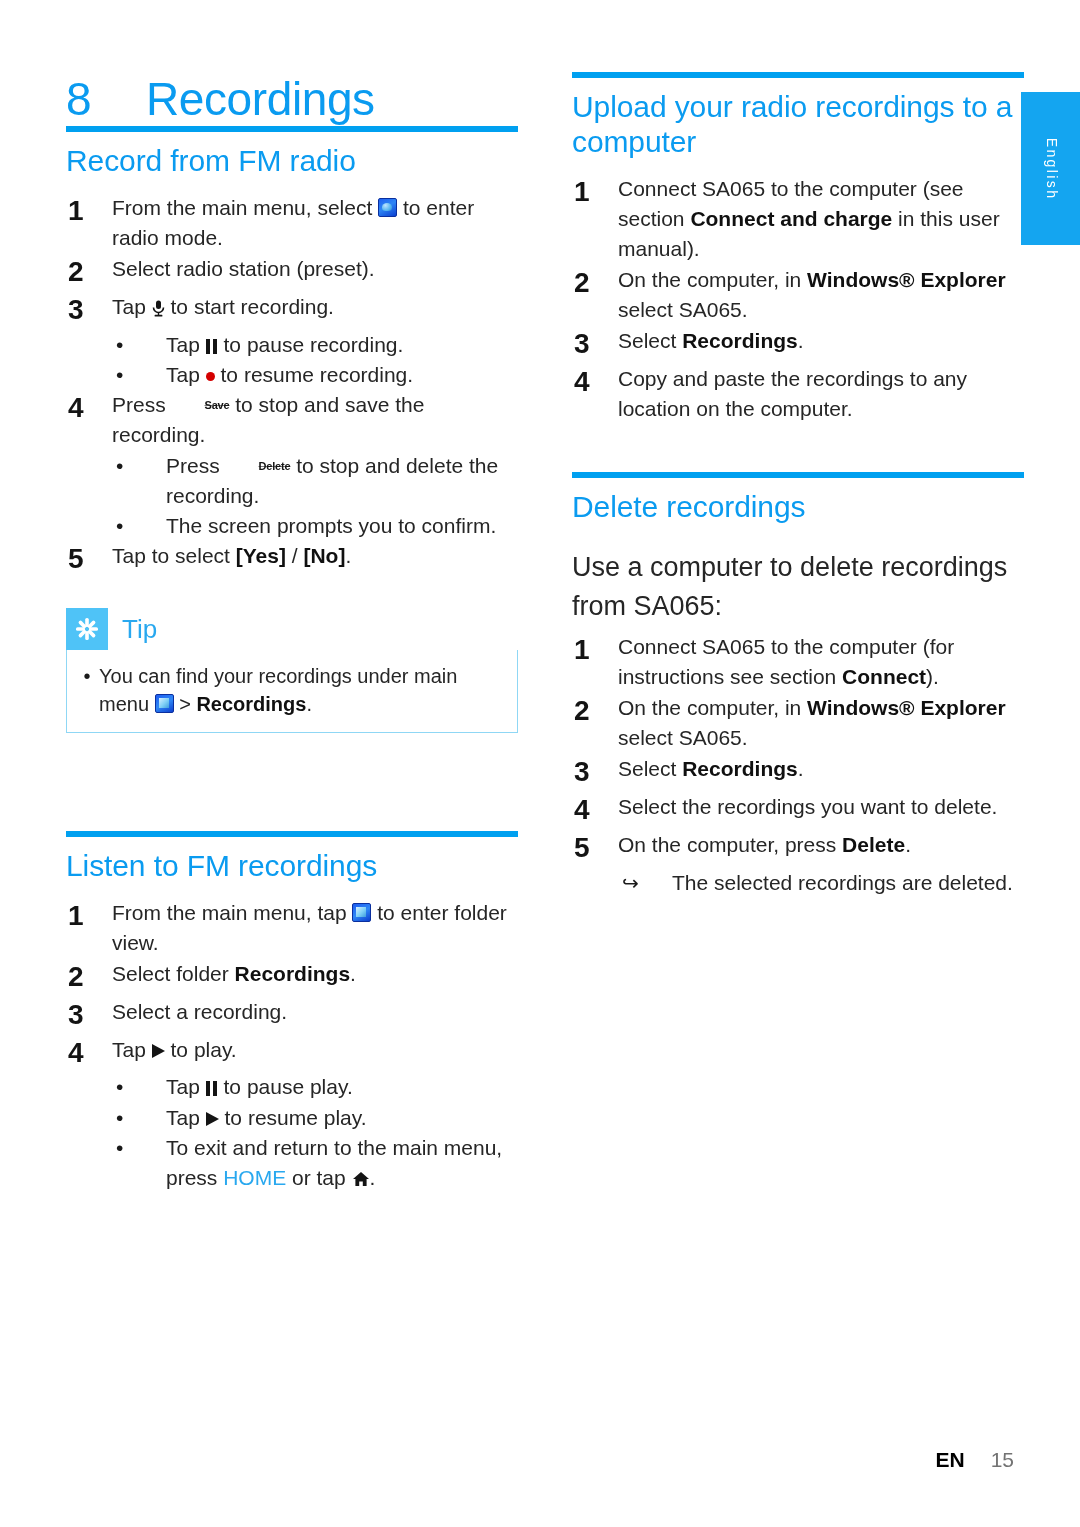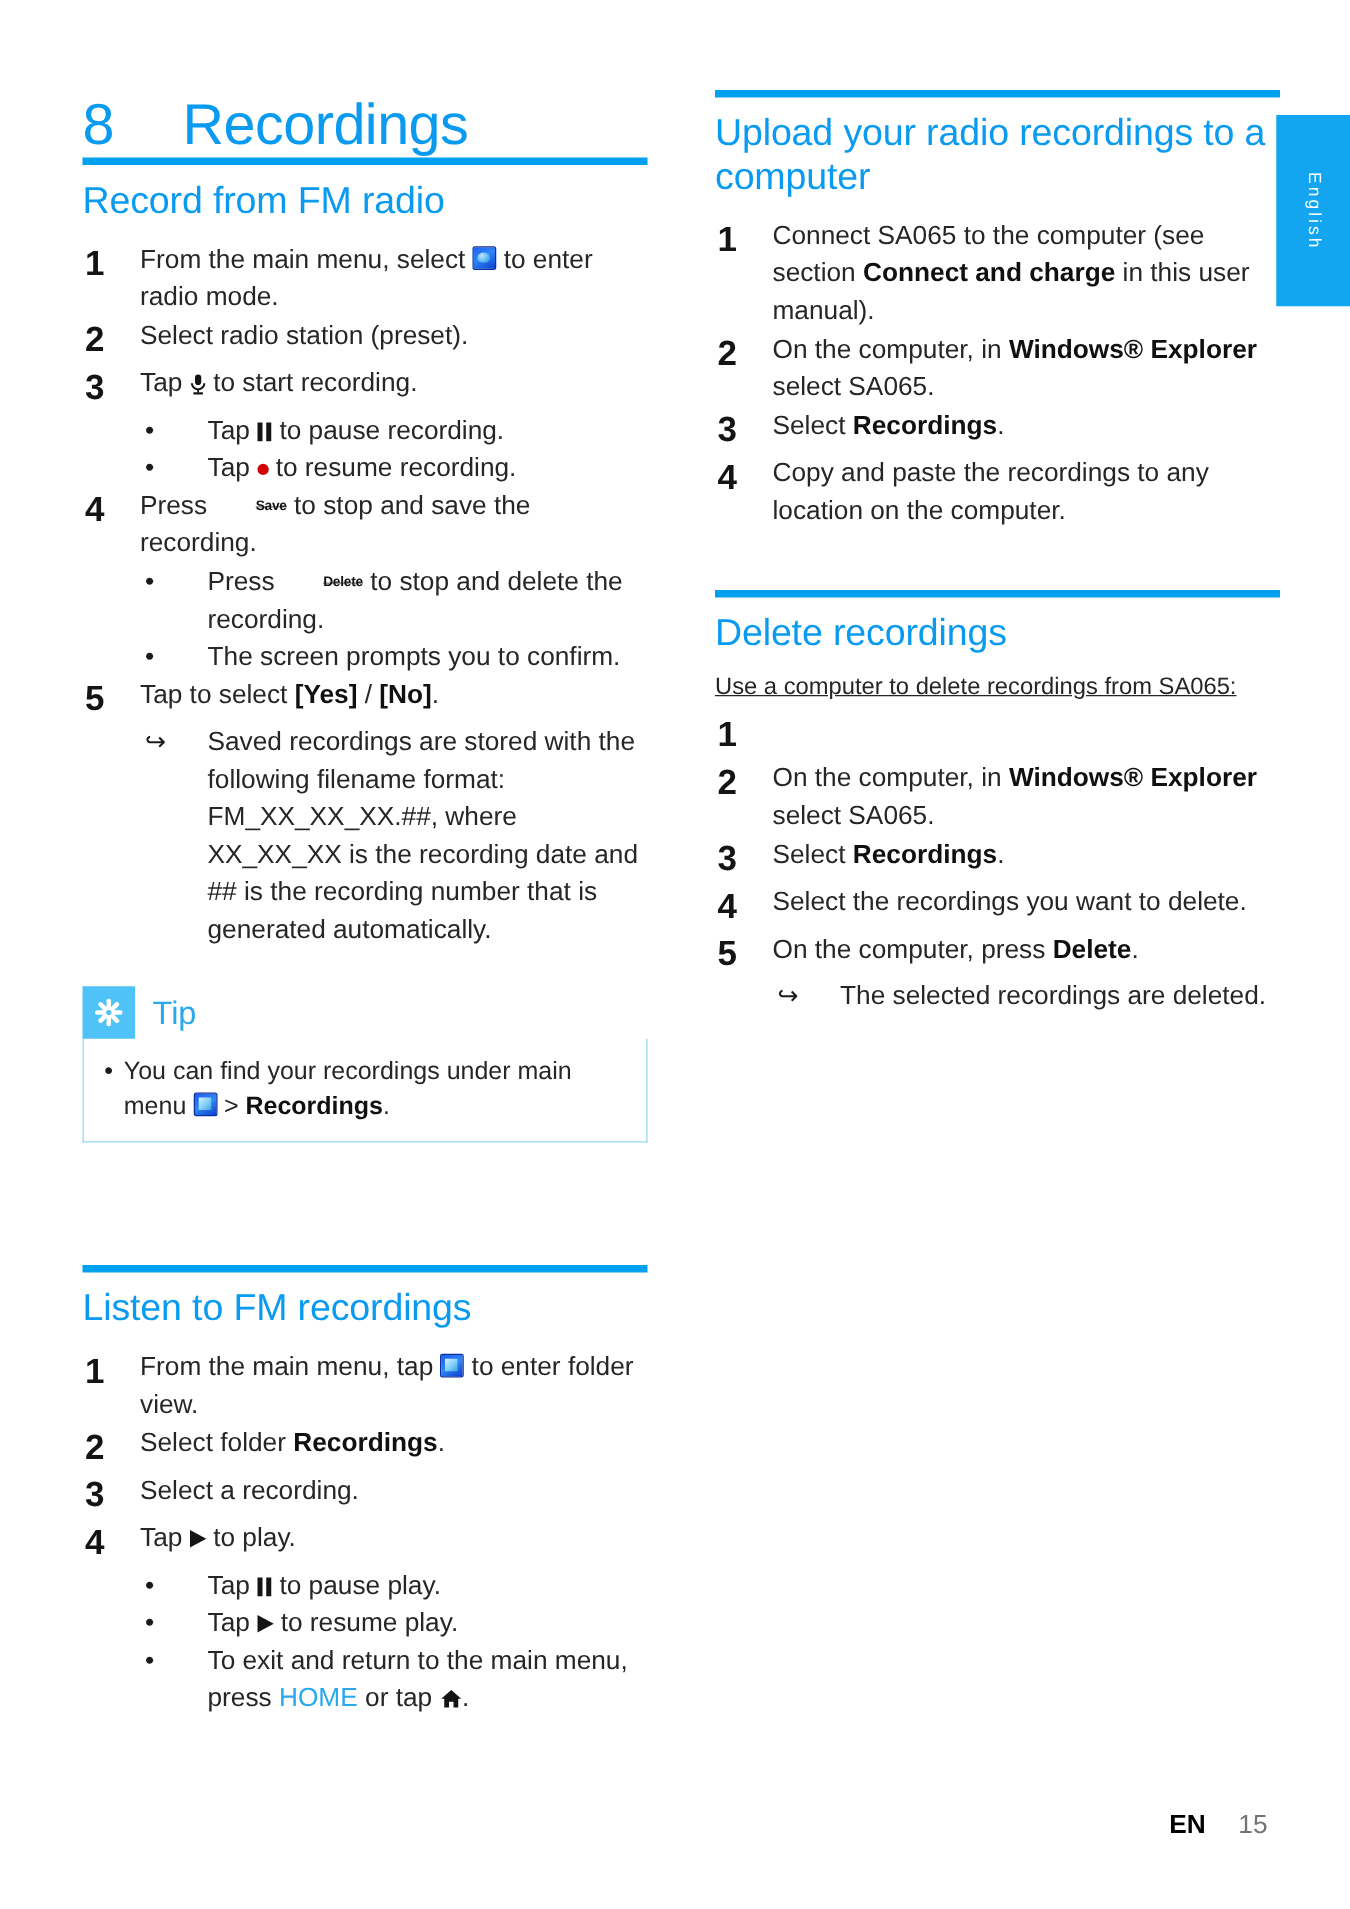--- a/index.html
+++ b/index.html
@@ -102,25 +102,24 @@
   .sub .bullet.dot::before  { content: "\2022"; }
   .sub .bullet.arrow::before{ content: "\21AA"; font-size: 20px; }
   .sub .body {
     flex: 1 1 auto;
     font-size: 21px;
     line-height: 1.43;
     color: #262626;
   }
 
   .plain {
-    font-size: 19px;
+    font-size: 27px;
     line-height: 1.43;
     color: #262626;
-    margin-top: 12px;
-    text-decoration: underline;
+    margin-top: 24px;
   }
 
   b, .b { font-weight: 700; color: #101010; }
   .blue-word { color: #29a8ef; }
 
   
   .ico {
     display: inline-block;
     vertical-align: -2px;
     position: relative;
@@ -337,24 +336,20 @@
       <div class="sub">
         <div class="bullet dot"></div>
         <div class="body">The screen prompts you to confirm.</div>
       </div>
 
       <div class="step">
         <div class="marker">5</div>
         <div class="body"><span>Tap to select </span><b>[Yes]</b><span> / </span><b>[No]</b><span>.</span></div>
       </div>
 
-      <div class="sub">
-        <div class="bullet arrow"></div>
-        <div class="body">Saved recordings are stored with the following filename format: FM_XX_XX_XX.##, where XX_XX_XX is the recording date and ## is the recording number that is generated automatically.</div>
-      </div>
     </div>
 
     <div class="tipbox">
       <div class="tip-head">
         <div class="tip-badge">
           <svg width="26" height="26" viewBox="0 0 26 26">
             <g fill="#ffffff">
               <rect x="11.2" y="2" width="3.6" height="9" rx="1.6"></rect>
               <rect x="11.2" y="15" width="3.6" height="9" rx="1.6"></rect>
               <rect x="2" y="11.2" width="9" height="3.6" rx="1.6"></rect>
@@ -456,20 +451,21 @@
       <div class="rule"></div>
       <h2 class="sect">Delete recordings</h2>
     </div>
 
     <div class="plain">Use a computer to delete recordings from SA065:</div>
 
     <div class="steps" style="margin-top:6px;">
 
       <div class="step">
         <div class="marker">1</div>
+        <div class="body"><span>Connect SA065 to the computer (for instructions see section </span><b>Connect</b><span>).</span></div>
       </div>
 
       <div class="step">
         <div class="marker">2</div>
         <div class="body"><span>On the computer, in </span><b>Windows® Explorer</b><span> select SA065.</span></div>
       </div>
 
       <div class="step">
         <div class="marker">3</div>
         <div class="body"><span>Select </span><b>Recordings</b><span>.</span></div>

